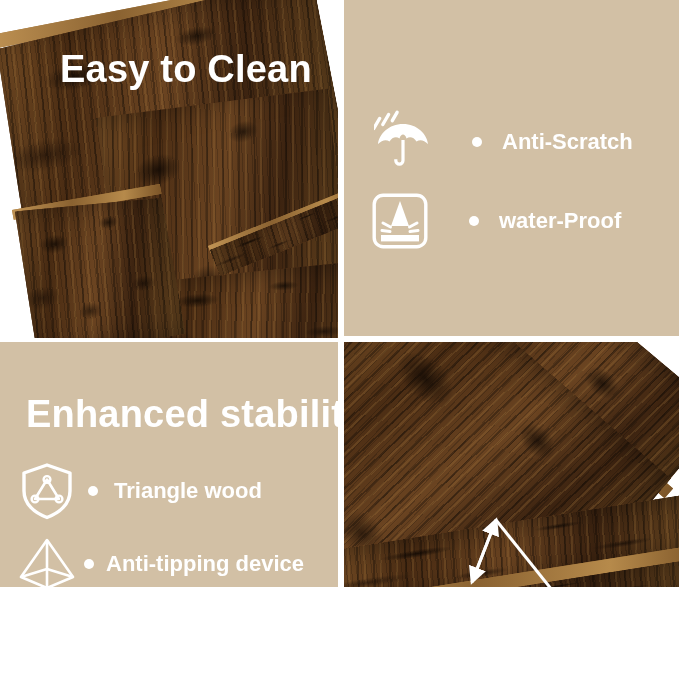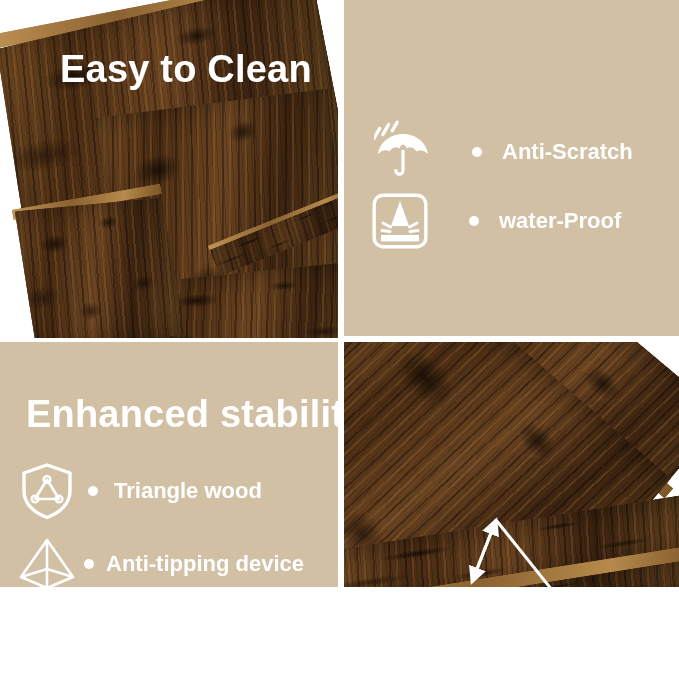--- a/index.html
+++ b/index.html
@@ -185,21 +185,21 @@
     background: #ffffff;
   }
   .feature-label {
     color: #ffffff;
     font-weight: bold;
     font-size: 22px;
     white-space: nowrap;
   }
 
   
-  .tr-row-1 { left: 374px; top: 120px; }
+  .tr-row-1 { left: 374px; top: 110px; }
   .tr-row-2 { left: 371px; top: 192px; }
   .tr-row-1 .feature-bullet { margin-left: 40px; }
   .tr-row-2 .feature-bullet { margin-left: 40px; }
   .tr-row-1 .feature-label { margin-left: 20px; }
   .tr-row-2 .feature-label { margin-left: 20px; }
 
   
   .bl-row-1 { left: 20px; top: 462px; }
   .bl-row-2 { left: 18px; top: 536px; }
   .bl-row-1 .feature-bullet { margin-left: 14px; }

